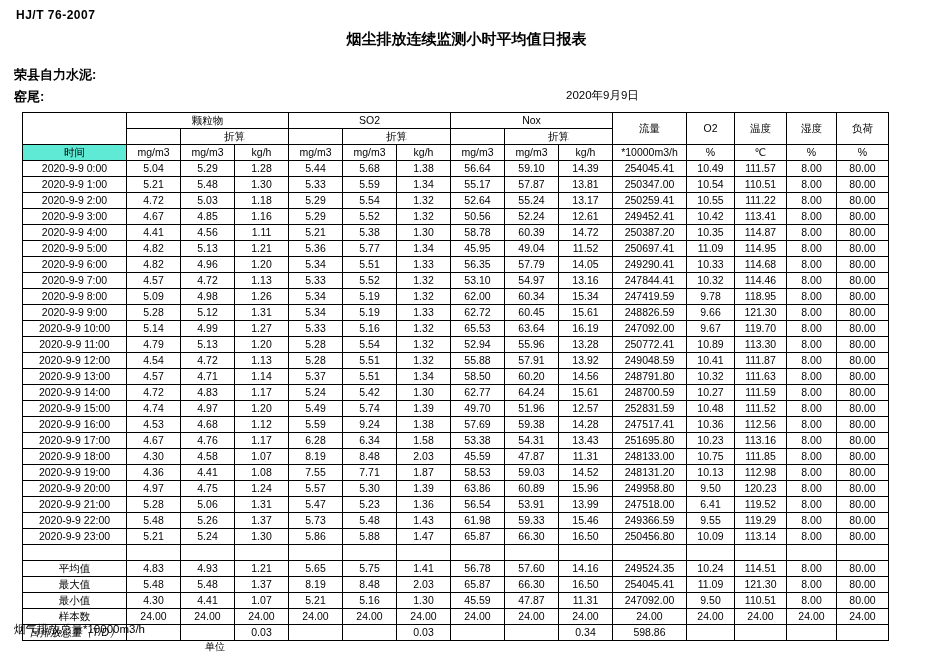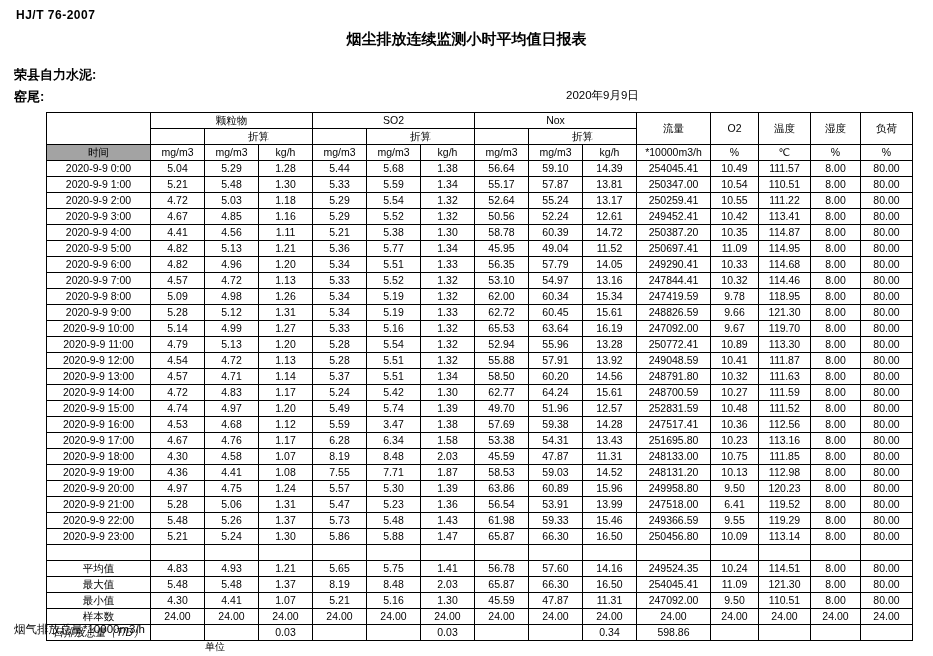--- a/index.html
+++ b/index.html
@@ -26,42 +26,41 @@
   .kiln{
     position:absolute;left:14px;top:88px;font-weight:bold;font-size:13px;
   }
   .report-date{
     position:absolute;left:566px;top:88px;font-size:11.5px;
   }
   table.main{
     position:absolute;left:22px;top:112px;
     border-collapse:collapse;
     table-layout:fixed;
-    margin-left:24px;
   }
   table.main td,table.main th{
     border:1px solid #000;
     text-align:center;
     vertical-align:middle;
     font-weight:normal;
     font-size:10.5px;
     height:15px;
     padding:0;
     line-height:13px;
   }
   .grp{font-size:11px;}
   .unit{font-size:9.5px;}
   .time-col{width:104px;}
   .num-col{width:54px;}
   .flow-col{width:74px;}
   .o2-col{width:48px;}
   .temp-col{width:52px;}
   .hum-col{width:50px;}
   .load-col{width:52px;}
-  .hdr-time{background:#a3a3a3;}
+  .hdr-time{background:#5eead4;}
   .row-blank td{height:15px;}
   .stat-label{text-align:center;}
   .footer1{
     position:absolute;left:14px;top:622px;font-size:11.5px;
   }
   .footer2{
     position:absolute;left:14px;top:656px;font-size:11.5px;
   }
   .footer3{
     position:absolute;left:205px;top:640px;font-size:10px;
@@ -405,21 +404,21 @@
         <td>111.52</td>
         <td>8.00</td>
         <td>80.00</td>
       </tr>
       <tr>
         <td>2020-9-9 16:00</td>
         <td>4.53</td>
         <td>4.68</td>
         <td>1.12</td>
         <td>5.59</td>
-        <td>3.47</td>
+        <td>9.24</td>
         <td>1.38</td>
         <td>57.69</td>
         <td>59.38</td>
         <td>14.28</td>
         <td>247517.41</td>
         <td>10.36</td>
         <td>112.56</td>
         <td>8.00</td>
         <td>80.00</td>
       </tr>

